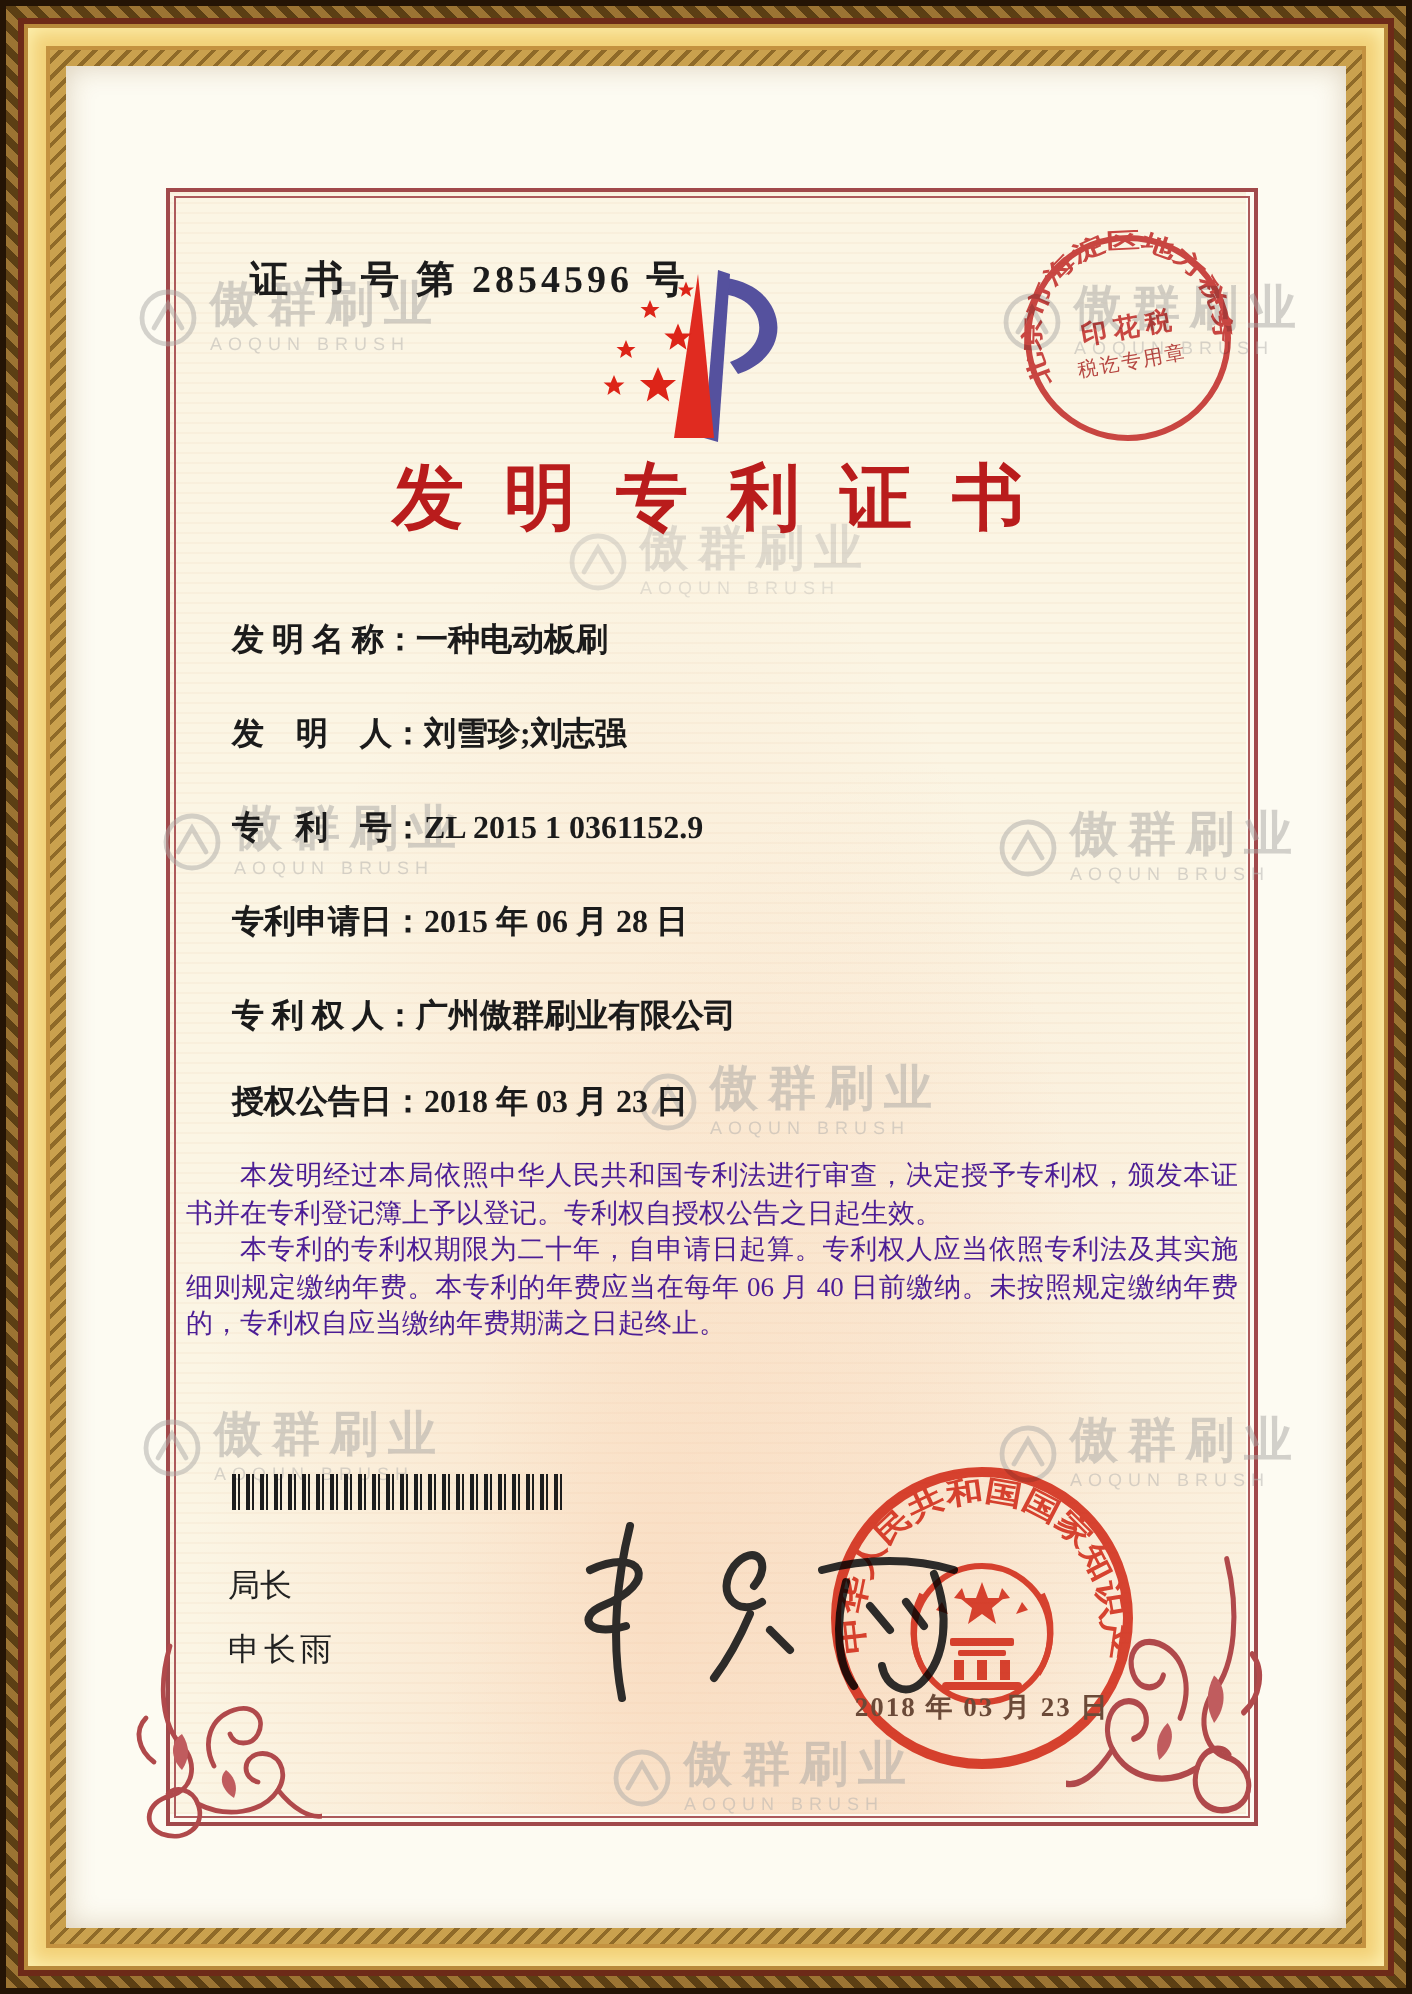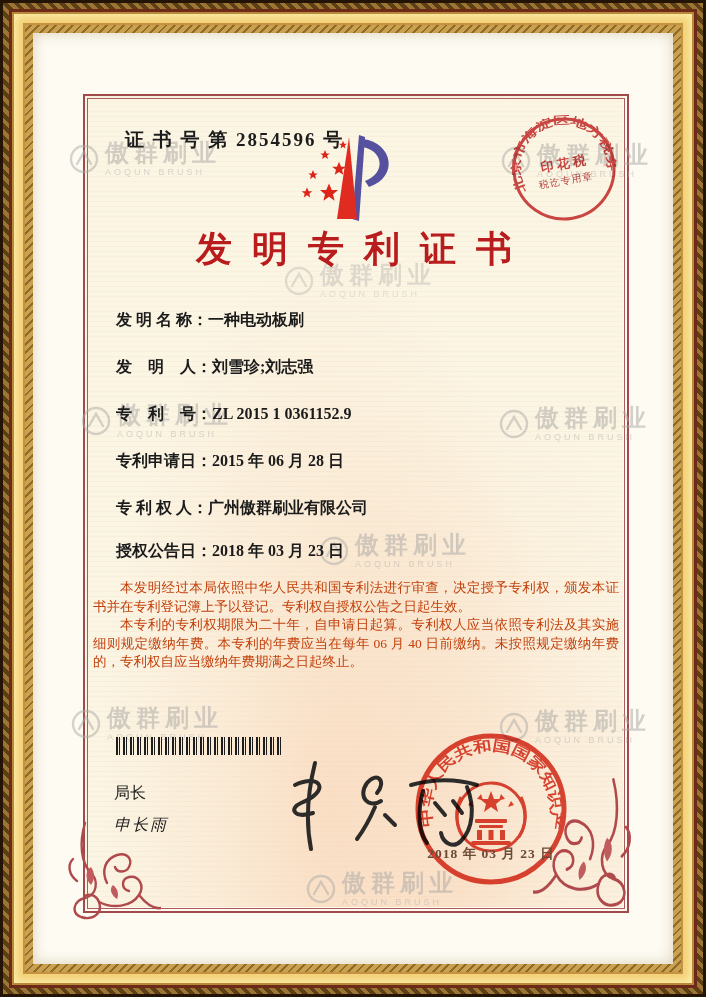--- a/index.html
+++ b/index.html
@@ -37,28 +37,28 @@
          letter-spacing:3px;color:#b3b1ae;margin-top:3px;}
   
   .cert-no{position:absolute;left:92px;top:94px;z-index:2;font-size:19px;font-weight:600;
            letter-spacing:2px;color:#1c1c1c;}
   .title{position:absolute;left:0;top:192px;width:642px;text-align:center;z-index:2;
          font-size:36px;font-weight:700;color:#b91c1c;letter-spacing:20px;text-indent:20px;}
   .field{position:absolute;left:83px;z-index:2;font-size:16px;color:#1b1b1b;font-weight:600;
          white-space:nowrap;}
   .field .lab{display:inline-block;}
   .body-text{position:absolute;left:60px;top:546px;width:526px;z-index:2;font-size:13.5px;
-             line-height:18.6px;color:#c2410c;text-align:justify;}
+             line-height:18.6px;color:#4c1d95;text-align:justify;}
   .body-text p{margin:0;text-indent:2em;}
   .barcode{position:absolute;left:83px;top:704px;width:165px;height:18px;z-index:2;
            background:repeating-linear-gradient(90deg,#1d1d1d 0 2px,transparent 2px 3px,
              #1d1d1d 3px 4px,transparent 4px 7px,#1d1d1d 7px 9px,transparent 9px 10px,
              #1d1d1d 10px 11px,transparent 11px 14px);}
   .signer-title{position:absolute;left:81px;top:750px;z-index:2;font-size:16px;color:#222;}
-  .signer-name{position:absolute;left:81px;top:782px;z-index:2;font-size:16px;color:#222;letter-spacing:2px;font-style:italic;}
+  .signer-name{position:absolute;left:81px;top:782px;z-index:2;font-size:16px;color:#222;letter-spacing:2px;}
   .signature{position:absolute;left:236px;top:720px;z-index:3;}
   .seal{position:absolute;left:380px;top:698px;width:156px;height:156px;z-index:3;
         mix-blend-mode:multiply;opacity:.93;}
   .seal-date{position:absolute;left:378px;top:812px;width:160px;z-index:4;text-align:center;
              font-size:13.5px;font-weight:600;color:#6b4a38;letter-spacing:1px;}
   .footer{position:absolute;left:0;top:850px;width:642px;text-align:center;z-index:2;
           font-size:13px;color:#3a3a3a;letter-spacing:2px;}
   .tax-stamp{position:absolute;left:476px;top:81px;width:110px;height:110px;z-index:3;
              transform:rotate(-10deg);mix-blend-mode:multiply;opacity:.88;}
   .flourish{position:absolute;z-index:2;}

